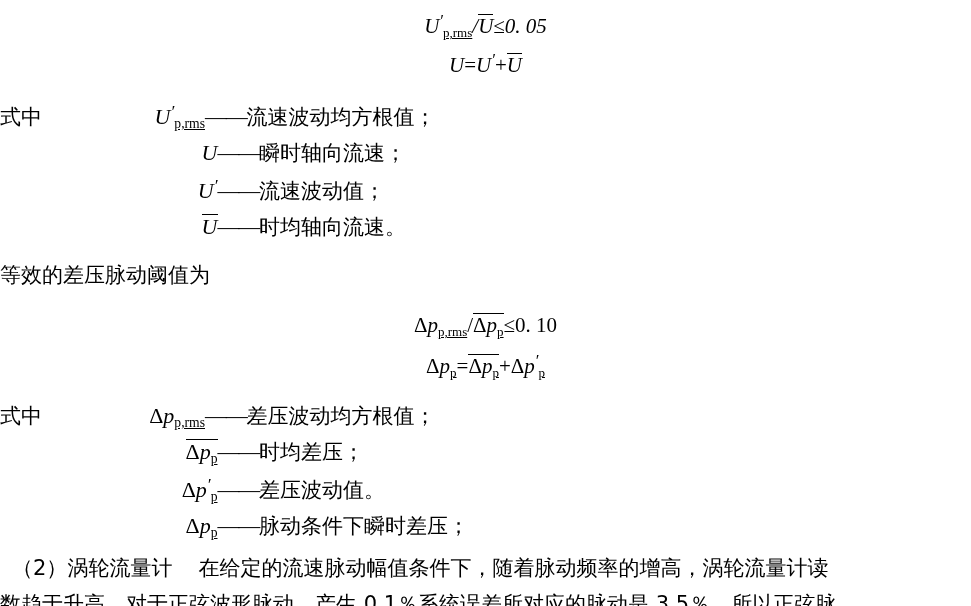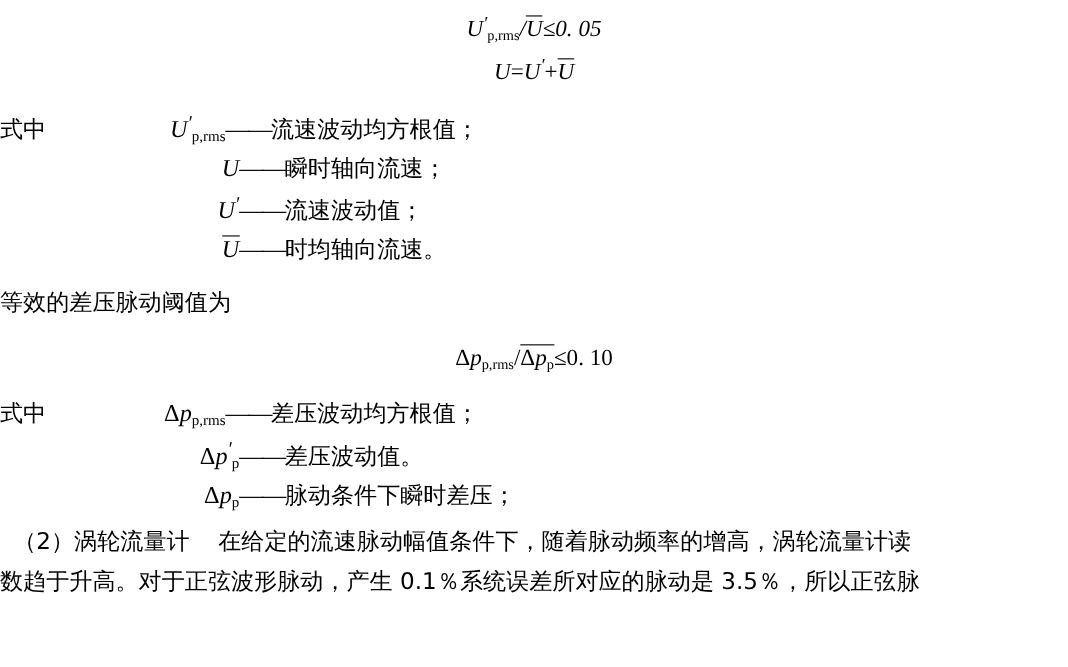--- a/index.html
+++ b/index.html
@@ -40,20 +40,21 @@
 
   
   .it {
     font-style: italic;
     font-family: "Liberation Serif", "DejaVu Serif", serif;
   }
   sub {
     font-size: 0.62em;
     vertical-align: -0.28em;
     font-style: normal;
+    text-decoration: underline;
   }
   sup.prime {
     font-size: 0.8em;
     vertical-align: 0.42em;
     font-style: italic;
   }
 
   
   .ovl {
     border-top: 1.3px solid #000;
@@ -129,31 +130,38 @@
   <div class="body-line" style="margin-top:12px; ">
     <span class="cjk">等效的差压脉动阈值为</span>
   </div>
 
   <div class="spacer-md"></div>
 
   <div class="eq eq-block" style="margin-top:8px;">
     <span>Δ<span class="it">p</span><sub>p,rms</sub>/<span class="ovl">Δ<span class="it">p</span><sub>p</sub></span>≤0.&nbsp;10</span>
   </div>
 
+  <div class="eq eq-block" style="margin-top:6px;">
+    <span>Δ<span class="it">p</span><sub>p</sub>=<span class="ovl">Δ<span class="it">p</span><sub>p</sub></span>+Δ<span class="it">p</span><sup class="prime">′</sup><sub>p</sub></span>
+  </div>
 
   <div class="spacer-md"></div>
 
   <div class="defs">
 
     <div class="def-row" style="margin-top:6px;">
       <span class="cjk">式中</span>
       <span style="display:inline-block;width:34px;"></span>
       <span class="sym-col" style="width:118px;">Δ<span class="it">p</span><sub>p,rms</sub></span><span class="dash">——</span><span class="cjk">差压波动均方根值；</span>
     </div>
 
+    <div class="def-row">
+      <span style="display:inline-block;width:94px;"></span>
+      <span class="sym-col" style="width:118px;"><span class="ovl">Δ<span class="it">p</span><sub>p</sub></span></span><span class="dash">——</span><span class="cjk">时均差压；</span>
+    </div>
 
     <div class="def-row">
       <span style="display:inline-block;width:94px;"></span>
       <span class="sym-col" style="width:118px;">Δ<span class="it">p</span><sup class="prime">′</sup><sub>p</sub></span><span class="dash">——</span><span class="cjk">差压波动值。</span>
     </div>
 
     <div class="def-row">
       <span style="display:inline-block;width:94px;"></span>
       <span class="sym-col" style="width:118px;">Δ<span class="it">p</span><sub>p</sub></span><span class="dash">——</span><span class="cjk">脉动条件下瞬时差压；</span>
     </div>

